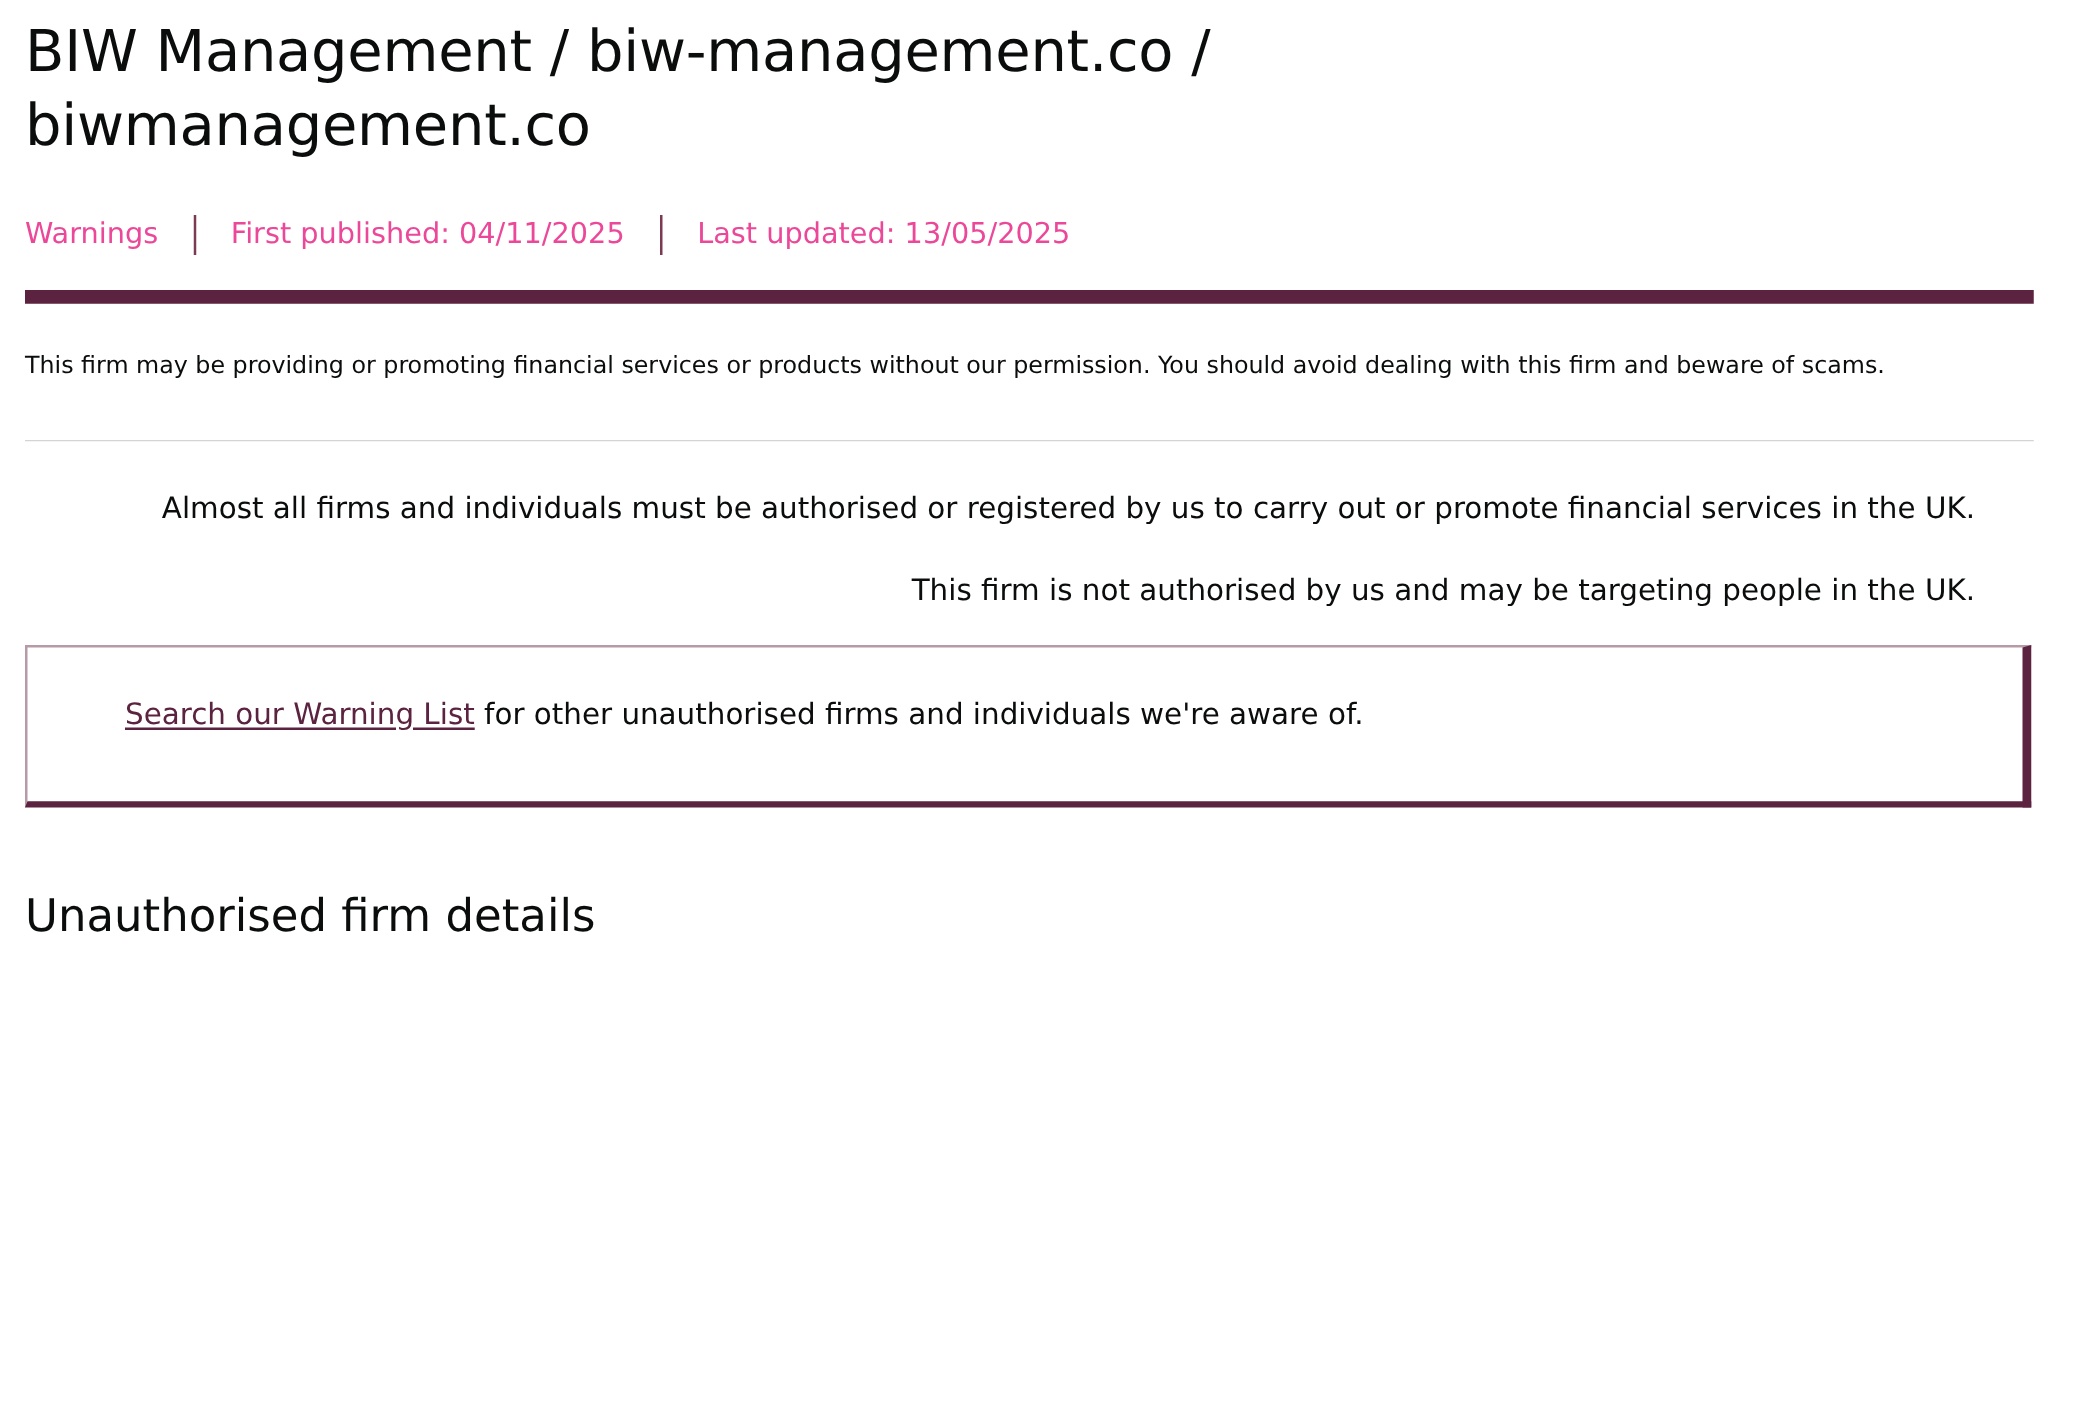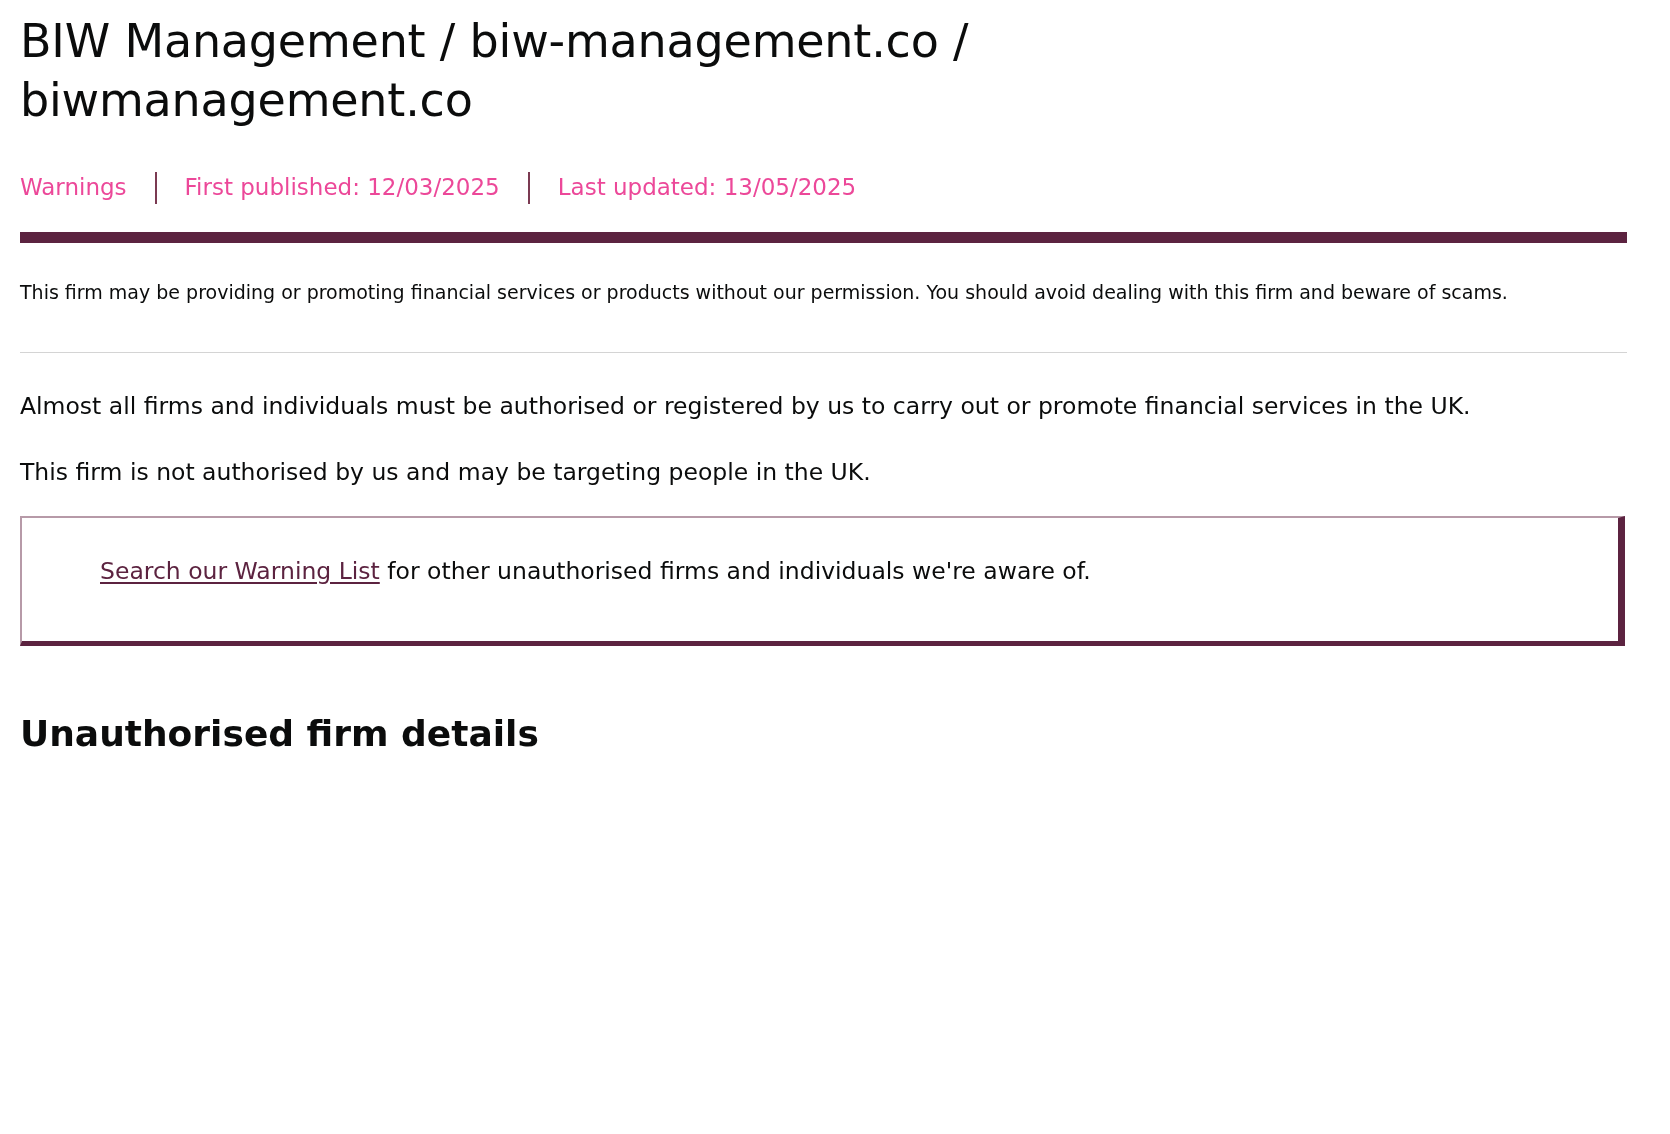--- a/index.html
+++ b/index.html
@@ -64,20 +64,21 @@
     height: 1px;
     background: #d4d4d4;
     width: 1607px;
   }
   .body-text {
     margin-top: 34px;
     font-size: 23.5px;
     line-height: 1.65;
     color: #0b0c0c;
     max-width: 1560px;
+    text-align: right;
   }
   .body-text.second {
     margin-top: 28px;
   }
   .body-text strong {
     font-weight: 400;
   }
   .callout {
     margin-top: 22px;
     width: 1605px;
@@ -93,21 +94,21 @@
     line-height: 1.5;
     color: #0b0c0c;
   }
   .callout-link {
     color: #5c2340;
     text-underline-offset: 3px;
   }
   .section-heading {
     margin-top: 66px;
     font-size: 36px;
-    font-weight: 700;
+    font-weight: 400;
     color: #0b0c0c;
     line-height: 1.2;
   }
   .detail-line {
     margin-top: 26px;
     font-size: 23.5px;
     line-height: 1.5;
     color: #0b0c0c;
   }
   .detail-line .label {
@@ -117,21 +118,21 @@
 </head>
 <body>
 
 <div class="page">
 
   <h1 class="title">BIW Management / biw-management.co / biwmanagement.co</h1>
 
   <div class="meta">
     <span class="meta-item">Warnings</span>
     <span class="meta-sep"></span>
-    <span class="meta-item">First published: 12/03/2025</span>
+    <span class="meta-item">First published: 04/11/2025</span>
     <span class="meta-sep"></span>
     <span class="meta-item">Last updated: 13/05/2025</span>
   </div>
 
   <div class="rule-thick"></div>
 
   <p class="lede">This firm may be providing or promoting financial services or products without our permission. You should avoid dealing with this firm and beware of scams.</p>
 
   <div class="rule-thin"></div>
 

